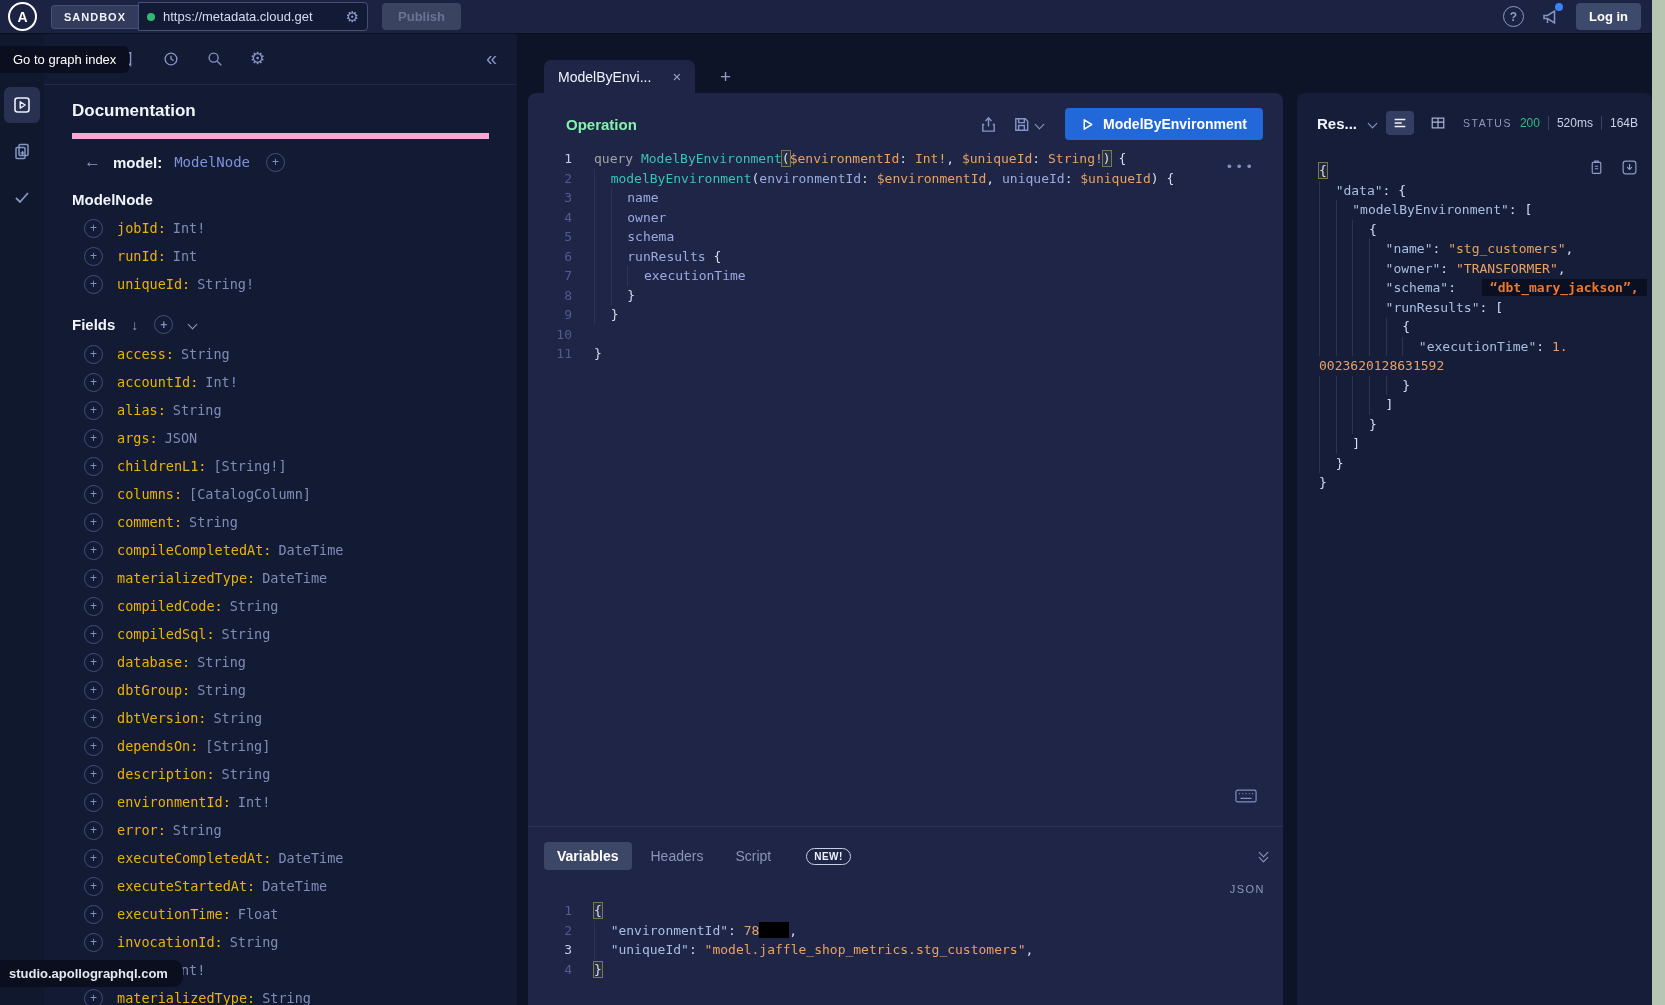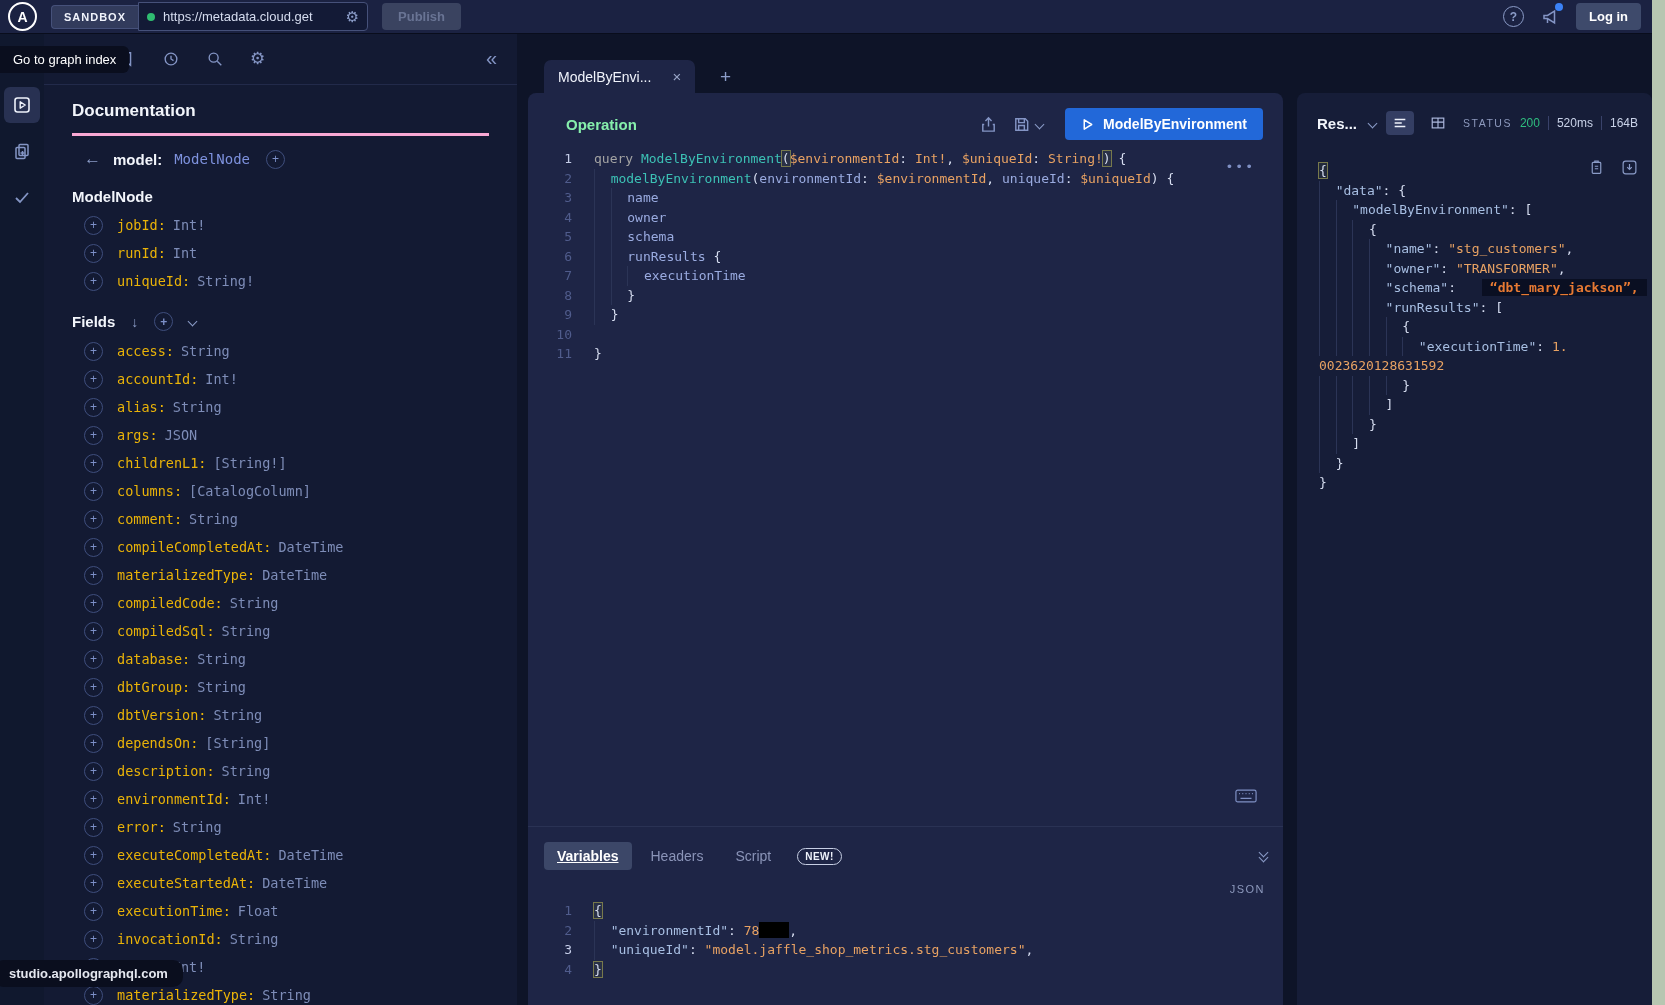--- a/index.html
+++ b/index.html
@@ -38,21 +38,21 @@
     align-items:center;justify-content:center;color:#8495c5;}
   .rail-item.sel{background:#283152;color:#eef2fb;}
 
   
   .docs{position:absolute;left:44px;top:33px;bottom:0;width:473px;background:#131a33;overflow:hidden;}
   .docs-toolbar{height:51px;display:flex;align-items:center;gap:26px;padding:0 20px 0 74px;
     border-bottom:1px solid #222a4a;}
   .docs-toolbar .gear-glyph{font-size:17px;}
   .collapse-ic{margin-left:auto;font-size:20px;color:#8495c5;}
   .docs-content{padding:12px 28px 0 28px;}
-  .docs-title{font-size:17px;font-weight:bold;color:#f2f5fb;padding:4px 0 12px 0;border-bottom:3px solid #f9a8d4;}
+  .docs-title{font-size:17px;font-weight:bold;color:#f2f5fb;padding:4px 0 12px 0;border-bottom:6px solid #f9a8d4;}
   .crumb{display:flex;align-items:center;gap:12px;padding:13px 0 2px 12px;}
   .crumb .back{font-size:17px;color:#8b9cc8;}
   .crumb .kind{font-weight:bold;font-size:15px;color:#f2f5fb;}
   .crumb .type{font-family:"DejaVu Sans Mono",monospace;font-size:14px;color:#7e92de;}
   .sec-head{display:flex;align-items:center;gap:16px;font-size:15px;font-weight:bold;color:#f2f5fb;
     margin:17px 0 6px 0;}
   .sec-head .mini{font-size:14px;color:#8b9cc8;font-weight:normal;}
   .doc-row{display:flex;align-items:center;height:28px;font-family:"DejaVu Sans Mono",monospace;font-size:13.5px;}
   .plus-circle{width:17px;height:17px;border:1.5px solid #3f4e7d;border-radius:50%;flex:none;
     margin:0 14px 0 12px;color:#7d90c8;display:flex;align-items:center;justify-content:center;}
@@ -94,23 +94,23 @@
   .tok.redact{display:inline-block;width:30px;height:16px;background:#000;vertical-align:-3px;}
   .tok.overlay{background:#0a0f22;color:#e87a33;font-weight:bold;margin-left:18px;padding:1px 8px;margin-top:42px;}
   .op-editor{position:absolute;left:0;right:0;top:50px;bottom:178px;overflow:hidden;padding-top:6px;}
   .ellipsis-menu{position:absolute;right:28px;top:14px;color:#7f90c4;font-size:13px;letter-spacing:2px;}
   .kbd-ic{position:absolute;right:26px;bottom:24px;color:#7f90c4;}
 
   
   .vars{position:absolute;left:0;right:0;bottom:0;height:178px;border-top:1px solid #2a3254;}
   .vars-header{height:42px;display:flex;align-items:center;gap:6px;padding:8px 16px 0 16px;}
   .vtab{padding:6px 13px;border-radius:4px;font-size:14px;color:#8a94b8;}
-  .vtab.sel{background:#3c4768;color:#fff;font-weight:bold;text-decoration:underline;}
+  .vtab.sel{background:#3c4768;color:#fff;font-weight:bold;}
   .new-badge{border:1.5px solid #c7cfe4;border-radius:9px;color:#eef2fb;font-size:10px;font-weight:bold;
-    letter-spacing:.5px;padding:2px 7px;margin-left:7px;}
+    letter-spacing:.5px;padding:2px 7px;margin-left:16px;}
   .dbl-chev{margin-left:auto;display:flex;flex-direction:column;gap:1px;}
   .dbl-chev .chev{margin-top:-3px;}
   .json-label{position:absolute;right:18px;top:56px;font-size:11px;letter-spacing:1.5px;color:#8d99bd;}
   .vars-editor{padding-top:24px;}
 
   
   .resp{position:absolute;left:1297px;top:93px;bottom:0;width:355px;background:#161d38;
     border-radius:8px 8px 0 0;overflow:hidden;}
   .resp-header{height:48px;display:flex;align-items:center;padding:6px 14px 0 20px;gap:10px;}
   .resp-title{font-size:15px;font-weight:bold;color:#f2f5fb;margin-right:2px;}

